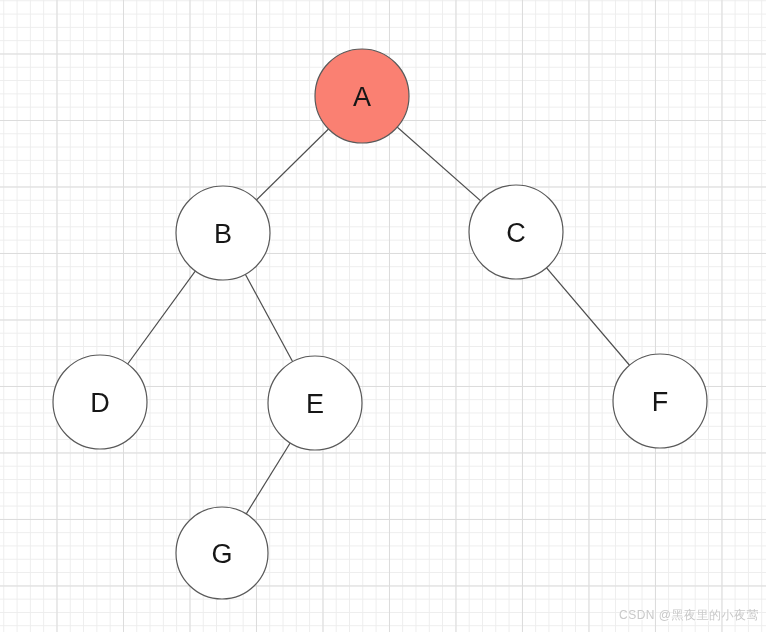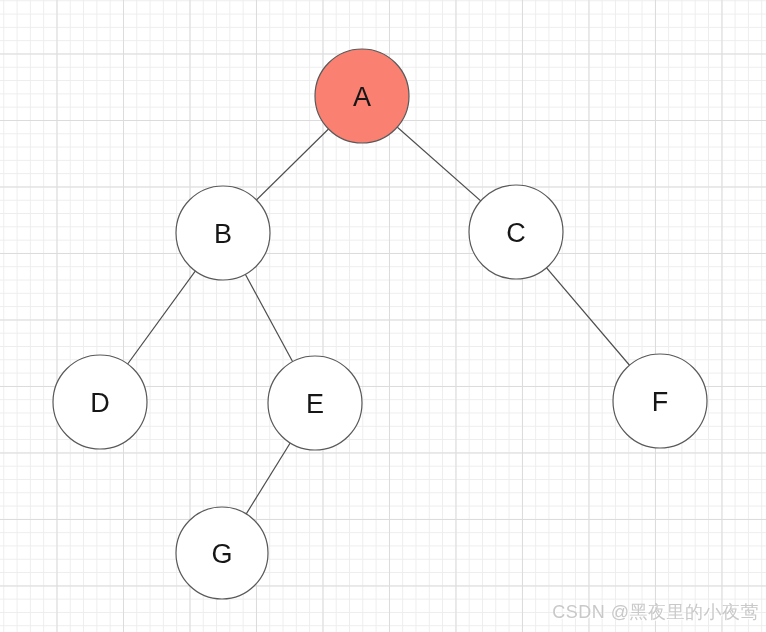--- a/index.html
+++ b/index.html
@@ -46,21 +46,21 @@
     font-family: "Liberation Sans", sans-serif;
     font-size: 27px;
     text-anchor: middle;
     dominant-baseline: central;
     pointer-events: none;
   }
   .watermark {
     position: absolute;
     right: 7px;
     bottom: 8px;
-    font-size: 18px;
+    font-size: 12px;
     letter-spacing: 0.5px;
     color: #c9c9c9;
     text-shadow: 1px 1px 0 #ffffff;
     user-select: none;
     white-space: nowrap;
   }
 </style>
 </head>
 <body>
 

